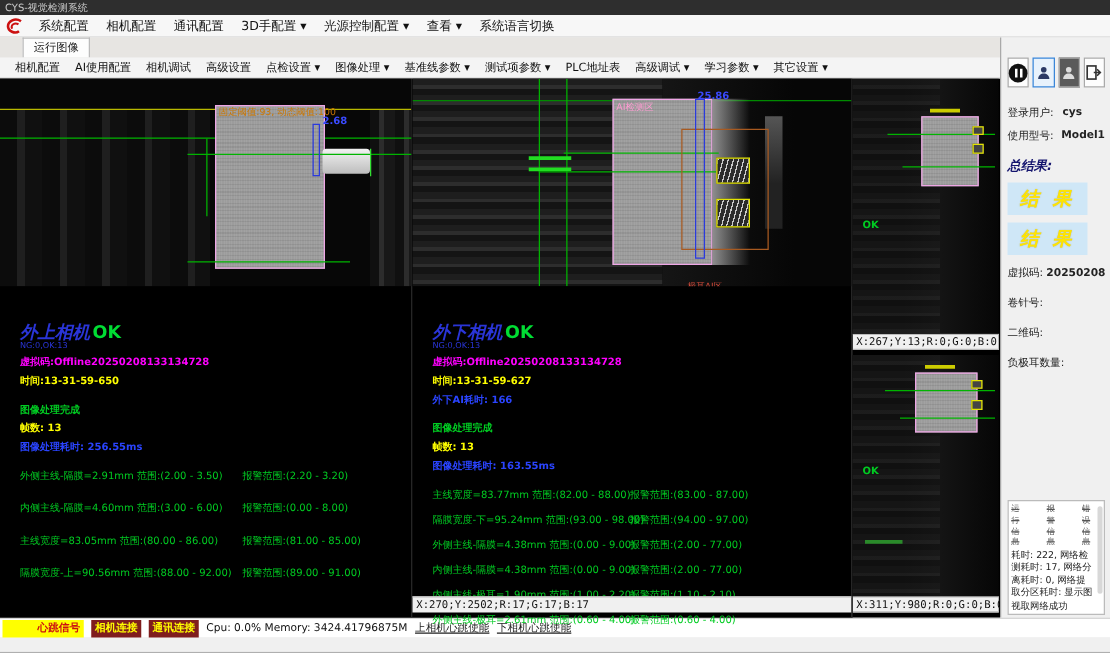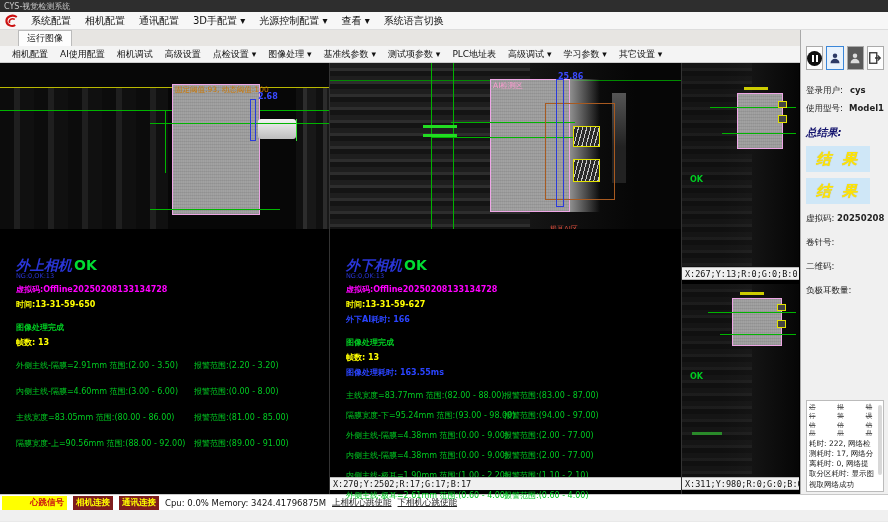--- a/index.html
+++ b/index.html
@@ -155,20 +155,21 @@
         </div>
         <div class="results">
           <div>
             <span class="cam-title">外上相机</span><span class="cam-ok">OK</span>
           </div>
           <div class="counter">NG:0,OK:13</div>
           <div class="tline magenta">虚拟码:Offline20250208133134728</div>
           <div class="tline yellowt">时间:13-31-59-650</div>
           <div class="tline greent">图像处理完成</div>
           <div class="tline yellowt">帧数: 13</div>
+          <div class="tline bluet">图像处理耗时: 256.55ms</div>
           <div class="mrows">
             <div class="mrow">
                 <span class="m">外侧主线-隔膜=2.91mm 范围:(2.00 - 3.50)</span>
                 <span class="a">报警范围:(2.20 - 3.20)</span>
               </div>
             <div class="mrow">
                 <span class="m">内侧主线-隔膜=4.60mm 范围:(3.00 - 6.00)</span>
                 <span class="a">报警范围:(0.00 - 8.00)</span>
               </div>
             <div class="mrow">

